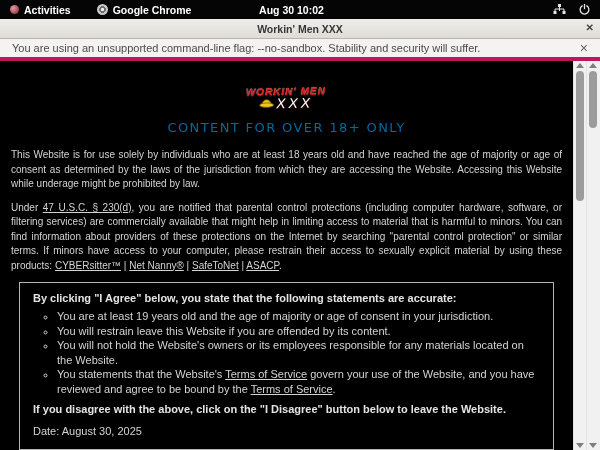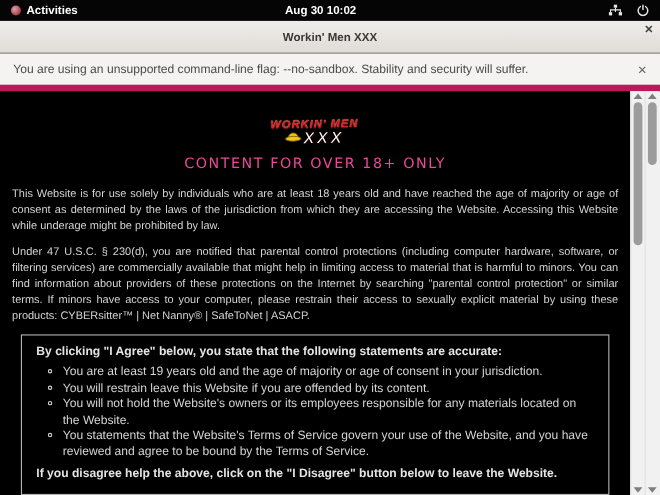--- a/index.html
+++ b/index.html
@@ -13,27 +13,27 @@
   .tb-item { display:flex; align-items:center; gap:5px; margin-right:26px; cursor:default; }
   .act-dot { width:9px; height:9px; border-radius:50%;
              background:radial-gradient(circle at 35% 35%, #dca0a8, #a8414e 70%); }
   .chrome-ico { width:11px; height:11px; border-radius:50%;
                 background:radial-gradient(circle at 50% 50%, #f2f2f2 0 18%, #6f6f6f 19% 45%, #c9c9c9 46% 74%, #8d8d8d 75%); }
   .tb-clock { position:absolute; left:0; right:17px; text-align:center; font-size:10.5px; }
   .tb-right { margin-left:auto; display:flex; align-items:center; gap:13px; z-index:1; }
   .tb-right svg { display:block; }
 
   
-  .titlebar { height:30px; background:linear-gradient(#efedea,#dfdcd7); border-bottom:1px solid #b9b5ae;
+  .titlebar { height:20px; background:linear-gradient(#efedea,#dfdcd7); border-bottom:1px solid #b9b5ae;
               display:flex; align-items:center; justify-content:center; position:relative;
               font-size:10.5px; font-weight:bold; color:#363636; flex:0 0 auto; }
   .win-close { position:absolute; right:6px; top:1px; font-size:10px; color:#444; cursor:default; line-height:15px; }
 
   
-  .infobar { height:34px; background:#f4f3f1; border-bottom:6px solid #be185d; display:flex;
+  .infobar { height:22px; background:#f4f3f1; border-bottom:4px solid #be185d; display:flex;
              align-items:center; padding:0 12px; font-size:11px; color:#4a4a4a; flex:0 0 auto; }
   .info-close { margin-left:auto; font-size:14px; color:#666; line-height:20px; cursor:default; }
 
   
   .content { flex:1 1 auto; display:flex; min-height:0; }
   .main { flex:1 1 auto; background:#000; padding:0 11px; overflow:hidden; color:#d6d6d6; }
 
   
   .scrollzone { flex:0 0 27px; background:#f1f1f1; display:flex; }
   .sbar { width:13px; position:relative; background:#f1f1f1; border-left:1px solid #e2e2e2; }
@@ -49,45 +49,49 @@
   .logo-wrap { margin-top:25px; text-align:center; }
   .logo { display:inline-block; transform:rotate(-1deg); }
   .logo-top { font-size:10px; font-weight:bold; font-style:italic; letter-spacing:1px;
               color:#e3201f; text-shadow:0 1px 0 #5c0505, 0 0 1px #fff; white-space:nowrap; }
   .logo-bottom { display:flex; align-items:center; justify-content:center; gap:2px; margin-top:-3px; }
   .logo-xxx { font-size:14px; font-weight:normal; font-style:italic; letter-spacing:3px; color:#fff;
               text-shadow:1px 1px 0 #3a0000; }
 
   
   .heading { margin-top:8px; text-align:center; font-family:"DejaVu Sans", sans-serif;
-             font-size:13px; font-weight:normal; letter-spacing:1.4px; color:#ec4899; }
+             font-size:13px; font-weight:normal; letter-spacing:1.4px; color:#0369a1; }
 
   
   .para { font-size:10px; line-height:14.5px; text-align:justify; color:#d4d4d4; }
   .p1 { margin-top:13px; }
   .p2 { margin-top:9px; }
-  .lnk { color:#d4d4d4; cursor:pointer; }
+  .lnk { color:#d4d4d4; text-decoration:underline; cursor:pointer; }
 
   
   .box { margin:9px 8px 0; border:1px solid #b5b5b5; padding:8px 13px 11px; }
   .box-lead { font-size:11px; line-height:14px; font-weight:bold; color:#e4e4e4; }
   .box ul { margin:4px 0 0; padding-left:24px; list-style:circle outside; }
   .box li { font-size:11px; line-height:14.5px; color:#d4d4d4; }
   .box-note { margin-top:6px; font-size:11px; line-height:14px; font-weight:bold; color:#e4e4e4; }
   .box-date { margin-top:8px; font-size:11px; line-height:14px; color:#d4d4d4; }
 </style>
 </head>
 <body>
 
 <div class="screen">
 
   <div class="topbar">
     <div class="tb-item">
       <span class="act-dot"></span>
       <span>Activities</span>
+    </div>
+    <div class="tb-item">
+      <span class="chrome-ico"></span>
+      <span>Google Chrome</span>
     </div>
     <div class="tb-clock">Aug 30 10:02</div>
     <div class="tb-right">
       <span>
         <svg width="13" height="11" viewBox="0 0 13 11">
           <rect x="5" y="0" width="3" height="3" fill="#e6e6e6"></rect>
           <rect x="0.5" y="7" width="3" height="3" fill="#e6e6e6"></rect>
           <rect x="9.5" y="7" width="3" height="3" fill="#e6e6e6"></rect>
           <path d="M6.5 3v2M2 7V5h9v2M6.5 5v2" stroke="#e6e6e6" stroke-width="1" fill="none"></path>
         </svg>
@@ -136,21 +140,22 @@
       <p class="para p2"><span>Under </span><span class="lnk">47 U.S.C. § 230(d)</span><span>, you are notified that parental control protections (including computer hardware, software, or filtering services) are commercially available that might help in limiting access to material that is harmful to minors. You can find information about providers of these protections on the Internet by searching "parental control protection" or similar terms. If minors have access to your computer, please restrain their access to sexually explicit material by using these products: </span><span class="lnk">CYBERsitter™</span><span> | </span><span class="lnk">Net Nanny®</span><span> | </span><span class="lnk">SafeToNet</span><span> | </span><span class="lnk">ASACP</span><span>.</span></p>
 
       <div class="box">
         <div class="box-lead">By clicking "I Agree" below, you state that the following statements are accurate:</div>
         <ul>
           <li>You are at least 19 years old and the age of majority or age of consent in your jurisdiction.</li>
           <li>You will restrain leave this Website if you are offended by its content.</li>
           <li>You will not hold the Website's owners or its employees responsible for any materials located on the Website.</li>
           <li><span>You statements that the Website's </span><span class="lnk">Terms of Service</span><span> govern your use of the Website, and you have reviewed and agree to be bound by the </span><span class="lnk">Terms of Service</span><span>.</span></li>
         </ul>
-        <div class="box-note">If you disagree help the above, click on the "I Disagree" button below to leave the Website.</div>
+        <div class="box-note">If you disagree with the above, click on the "I Disagree" button below to leave the Website.</div>
+        <div class="box-date">Date: August 30, 2025</div>
       </div>
 
     </div>
 
     <div class="scrollzone">
       <div class="sbar">
         <div class="sb-arrow up"></div>
         <div class="sb-thumb inner"></div>
         <div class="sb-arrow down"></div>
       </div>

